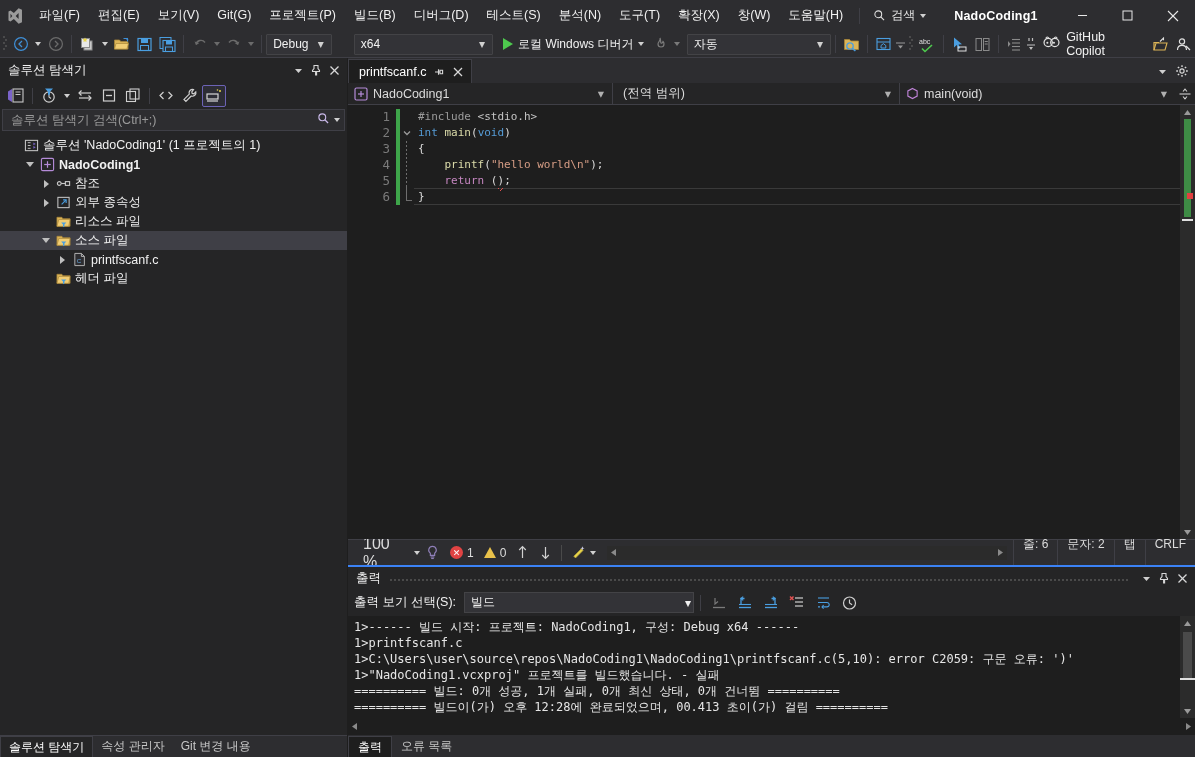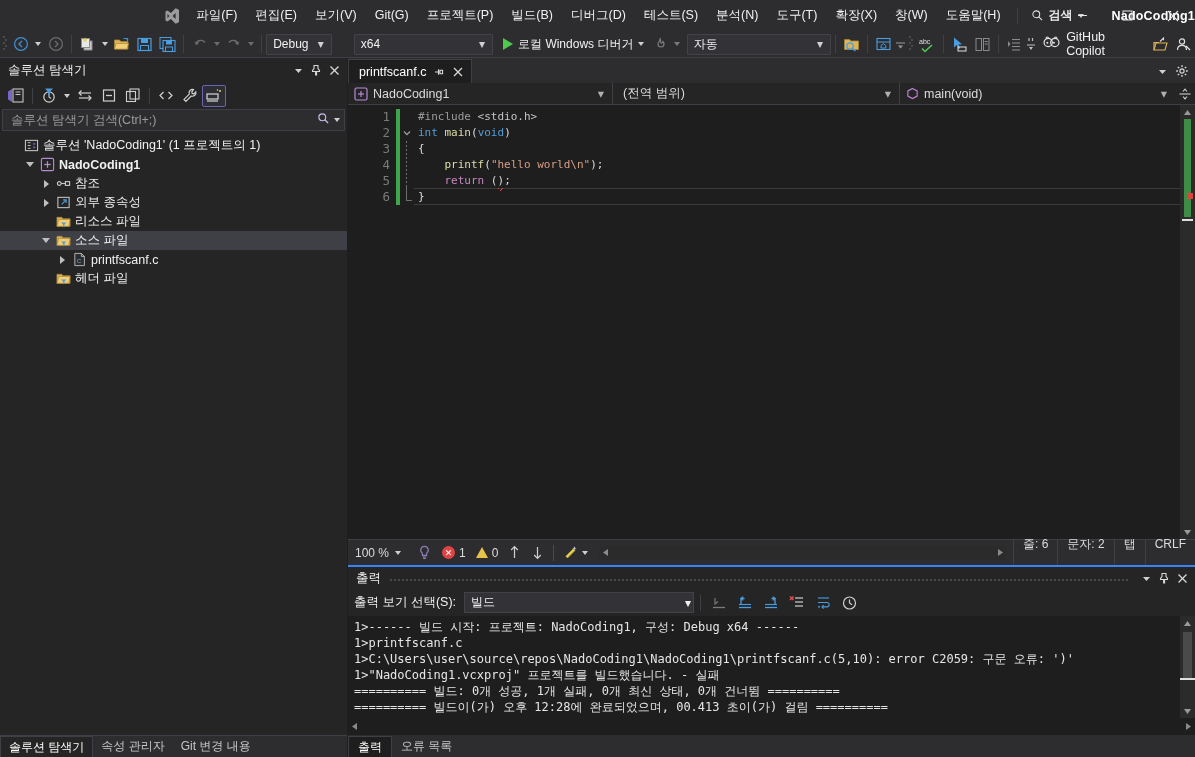--- a/index.html
+++ b/index.html
@@ -9,31 +9,31 @@
     font-family: "Liberation Sans", "DejaVu Sans", sans-serif;
     font-size: 12px;
     color: #f1f1f1;
     overflow: hidden;
   }
   .app { position: relative; width:1195px; height:757px; background:#1e1e1e; display:flex; flex-direction:column; }
 
   
   .titlebar {
     height: 31px; background:#2d2d30; display:flex; align-items:center;
-    flex: 0 0 31px; position:relative;justify-content:flex-end;
+    flex: 0 0 31px; position:relative;
   }
   .vs-logo { width:30px; height:31px; display:flex; align-items:center; justify-content:center; }
   .vs-logo svg { display:block; }
   .menu { display:flex; align-items:center; height:31px; }
   .menu-item {
     padding: 0 9px; height:23px; line-height:23px; color:#f1f1f1; font-size:12.5px;
     cursor:default; white-space:nowrap;
   }
   .menu-sep { width:1px; height:16px; background:#3f3f46; margin:0 7px; }
-  .search-box { display:flex; align-items:center; gap:5px; padding:0 6px; height:23px; cursor:text; color:#e6e6e6;font-weight:bold; }
+  .search-box { display:flex; align-items:center; gap:5px; padding:0 6px; height:23px; cursor:text; color:#e6e6e6; }
   .search-box .mag { width:13px; height:13px; }
   .caret-dn { width:0;height:0;border-left:3.5px solid transparent;border-right:3.5px solid transparent;border-top:4px solid #d0d0d0; }
   .app-title { margin-left: 22px; font-weight:bold; font-size:12.5px; color:#ffffff; letter-spacing:.2px;}
   .wincontrols { position:absolute; right:0; top:0; display:flex; height:31px; }
   .wc { width:45px; height:31px; display:flex; align-items:center; justify-content:center; color:#e8e8e8; }
 
   
   .toolbar {
     height: 27px; flex:0 0 27px; background:#2d2d30; display:flex; align-items:center;
     border-bottom:1px solid #3f3f46; position:relative;
@@ -127,21 +127,21 @@
   .vscroll .up, .vscroll .dn { height:14px; display:flex; align-items:center; justify-content:center; color:#9a9a9a;}
   .vscroll .dn { position:absolute; bottom:0; left:0; right:0; }
   .vs-track { position:absolute; top:14px; bottom:14px; left:2px; right:2px; }
   .vs-thumb { position:absolute; top:0; left:2px; width:7px; height:98px; background:#3e8c45; }
   .vs-mark  { position:absolute; top:74px; right:0px; width:6px; height:6px; background:#e04040; }
   .vs-caret { position:absolute; top:100px; left:0; right:0; height:2px; background:#e0e0e0; }
 
   
   .edstatus { height:26px; flex:0 0 26px; display:flex; align-items:center; background:#2d2d30;
               border-top:1px solid #3f3f46; font-size:12px; color:#dcdcdc; }
-  .zoomcombo { width:60px; height:20px; margin-left:4px; display:flex; align-items:center; font-size:12px;
+  .zoomcombo { width:60px; height:20px; margin-left:12px; display:flex; align-items:center; font-size:16px;
                color:#dcdcdc; padding-left:3px; }
   .st-item { display:flex; align-items:center; gap:4px; padding:0 5px; height:22px; }
   .errdot { width:13px;height:13px;border-radius:50%;background:#e04343;display:flex;align-items:center;justify-content:center;
             color:#fff;font-size:9px;font-weight:bold; }
   .warn-tri { width:0;height:0;border-left:6px solid transparent;border-right:6px solid transparent;border-bottom:11px solid #e8c14a; }
   .st-right { margin-left:auto; display:flex; align-items:center; }
   .st-right .cell { padding:0 9px; height:43px; line-height:26px; border-left:1px solid #3f3f46; }
   .hscroll { flex:1; height:14px; margin:0 6px; background:#2b2b2b; position:relative; }
   .hs-l,.hs-r{position:absolute;top:0;width:13px;height:14px;display:flex;align-items:center;justify-content:center;color:#8a8a8a;}
   .hs-l{left:0;} .hs-r{right:0;}

